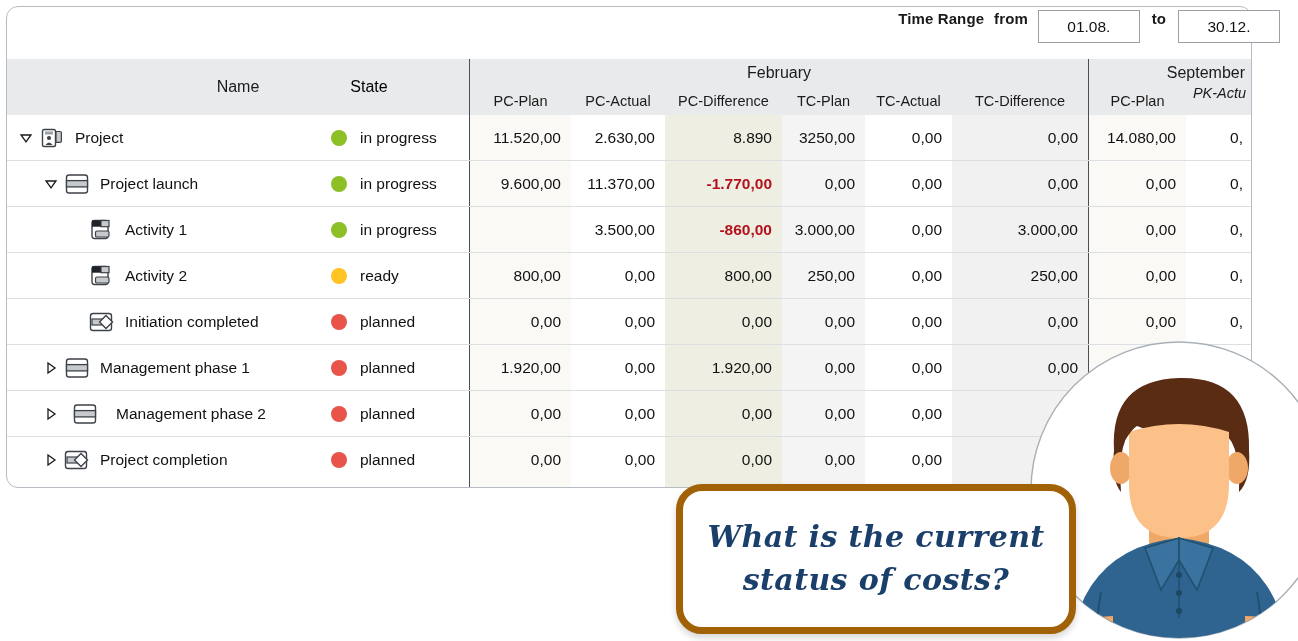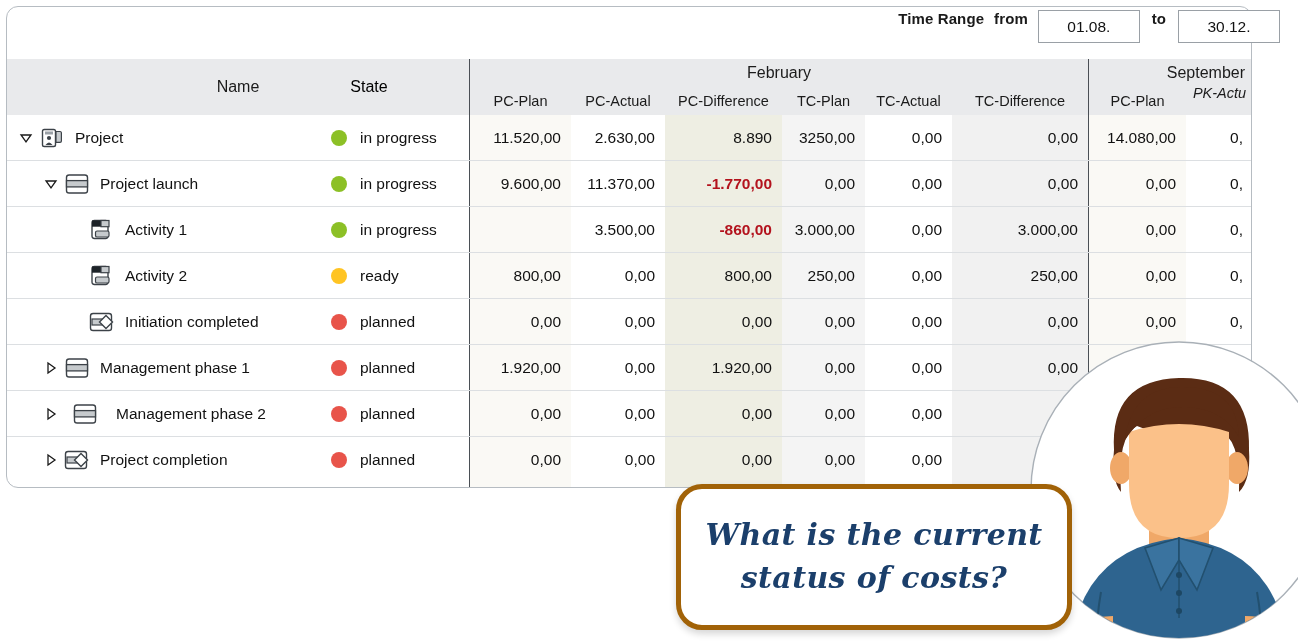--- a/index.html
+++ b/index.html
@@ -68,21 +68,21 @@
     justify-content:flex-end;font-size:15.5px;color:#111;
     padding-right:10px;box-sizing:border-box;}
   .num.neg{color:#b3121d;font-weight:bold;}
 
   
   .coltint{position:absolute;top:108px;height:374px;}
 
   
   .bubble{
     position:absolute;left:676px;top:484px;width:386px;height:136px;
-    background:#fff;border:5px solid #a16207;border-radius:26px;
+    background:#fff;border:7px solid #a16207;border-radius:26px;
     box-shadow:0 4px 7px rgba(0,0,0,.16);
     display:flex;flex-direction:column;align-items:center;justify-content:center;
     z-index:8;
   }
   .bubble-line{
     font-family:"DejaVu Serif",serif;font-style:italic;font-weight:bold;
     font-size:30px;color:#1b3f6b;line-height:1.42;letter-spacing:.4px;
   }
 
   

